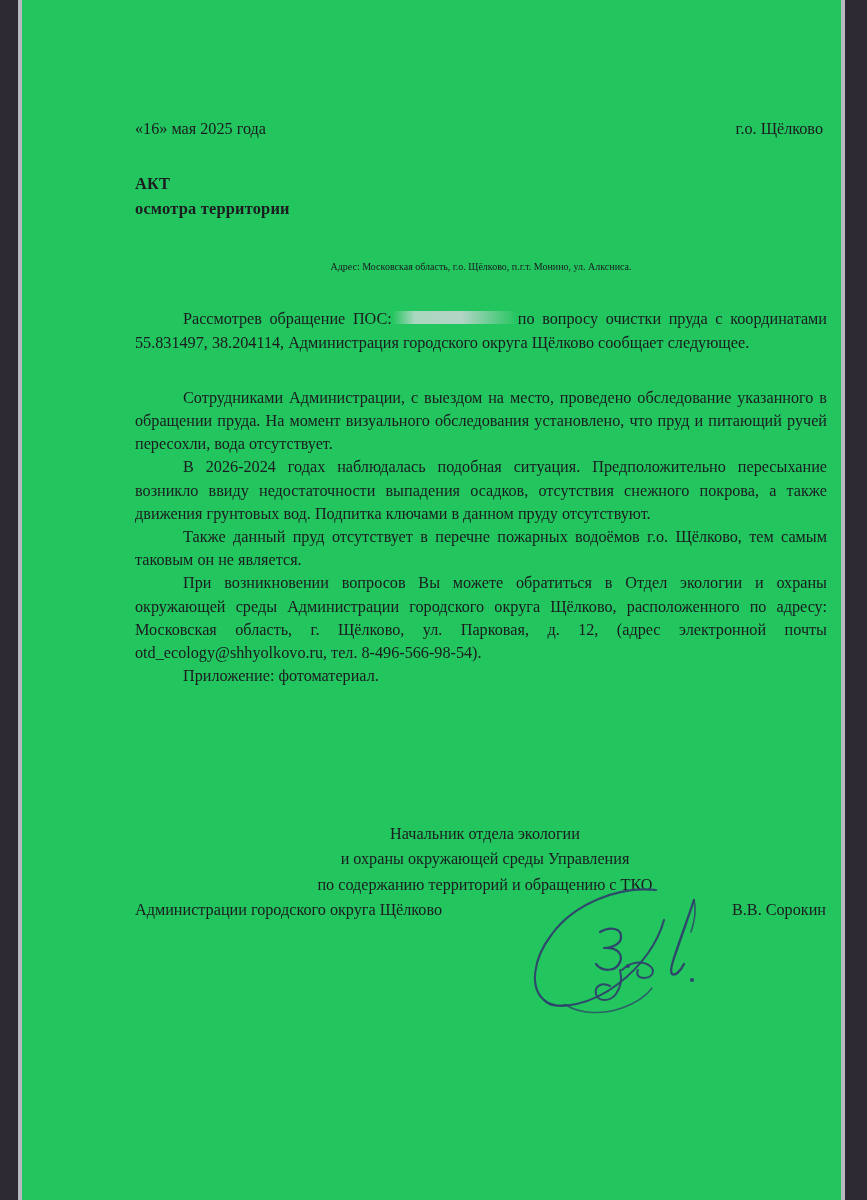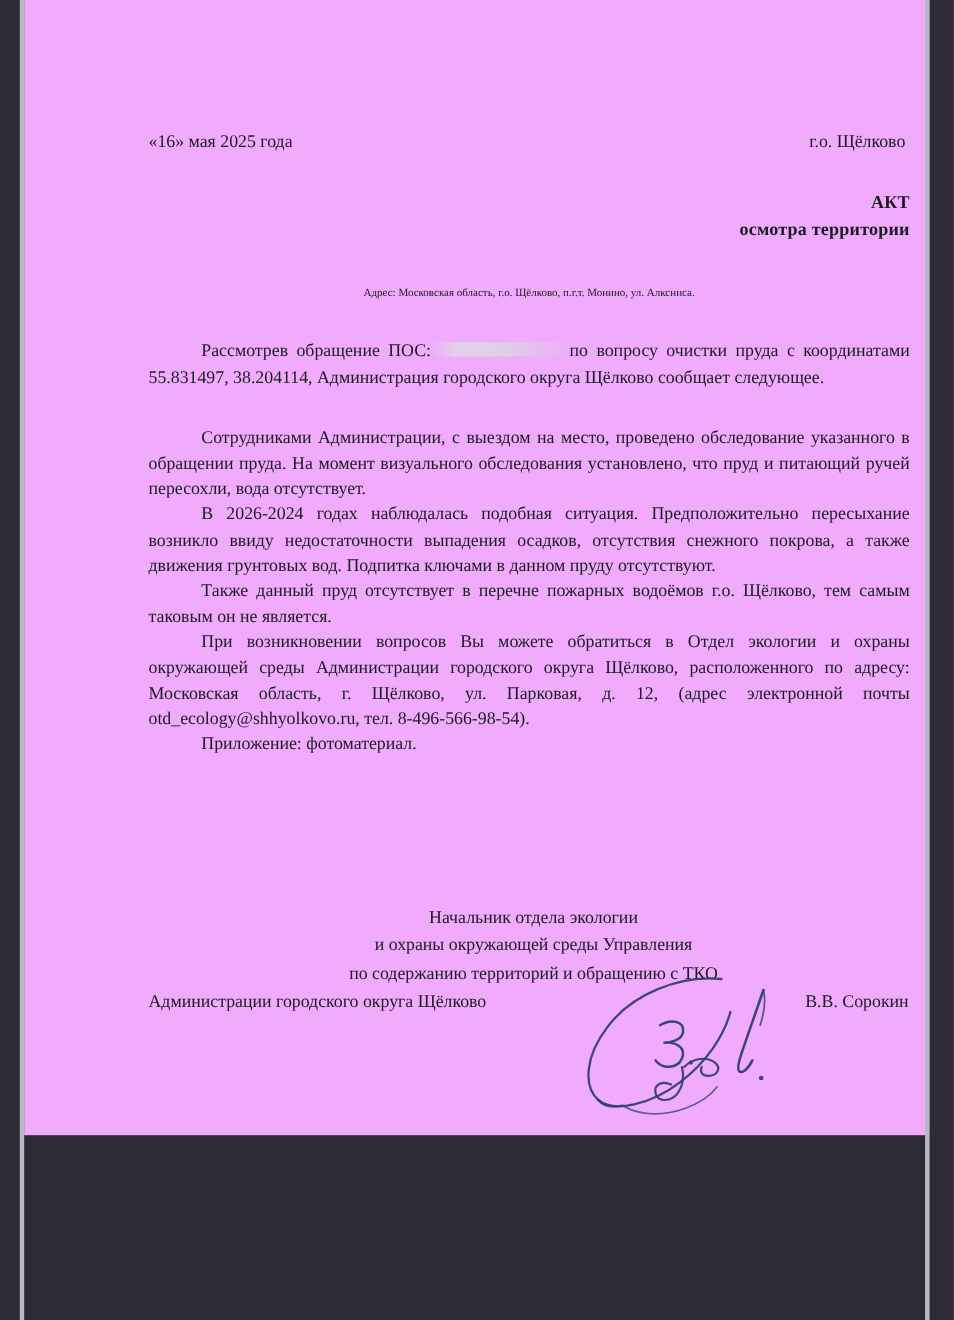--- a/index.html
+++ b/index.html
@@ -38,22 +38,22 @@
   }
   .edge-seam.left  { left: 18px; }
   .edge-seam.right { right: 22px; }
 
   
   .page {
     position: absolute;
     left: 22px;
     top: 0;
     width: 823px;
-    height: 1032px;
-    background: #f0abfc;
+    height: 1200px;
+    background: #22c55e;
     z-index: 1;
   }
 
   .page-inner {
     position: absolute;
     left: 0;
     top: 0;
     width: 823px;
     height: 1200px;
     padding: 0;
@@ -76,21 +76,21 @@
     display: flex;
     justify-content: space-between;
     align-items: baseline;
     font-size: 16.2px;
     margin-bottom: 30px;
   }
   .header-row .date  { white-space: nowrap; }
   .header-row .place { white-space: nowrap; padding-right: 4px; }
 
   .title-block {
-    text-align: right;
+    text-align: left;
     font-weight: bold;
     font-size: 16.4px;
     line-height: 25px;
     letter-spacing: .2px;
     margin-bottom: 34px;
   }
 
   .address-line {
     text-align: center;
     margin-bottom: 30px;

